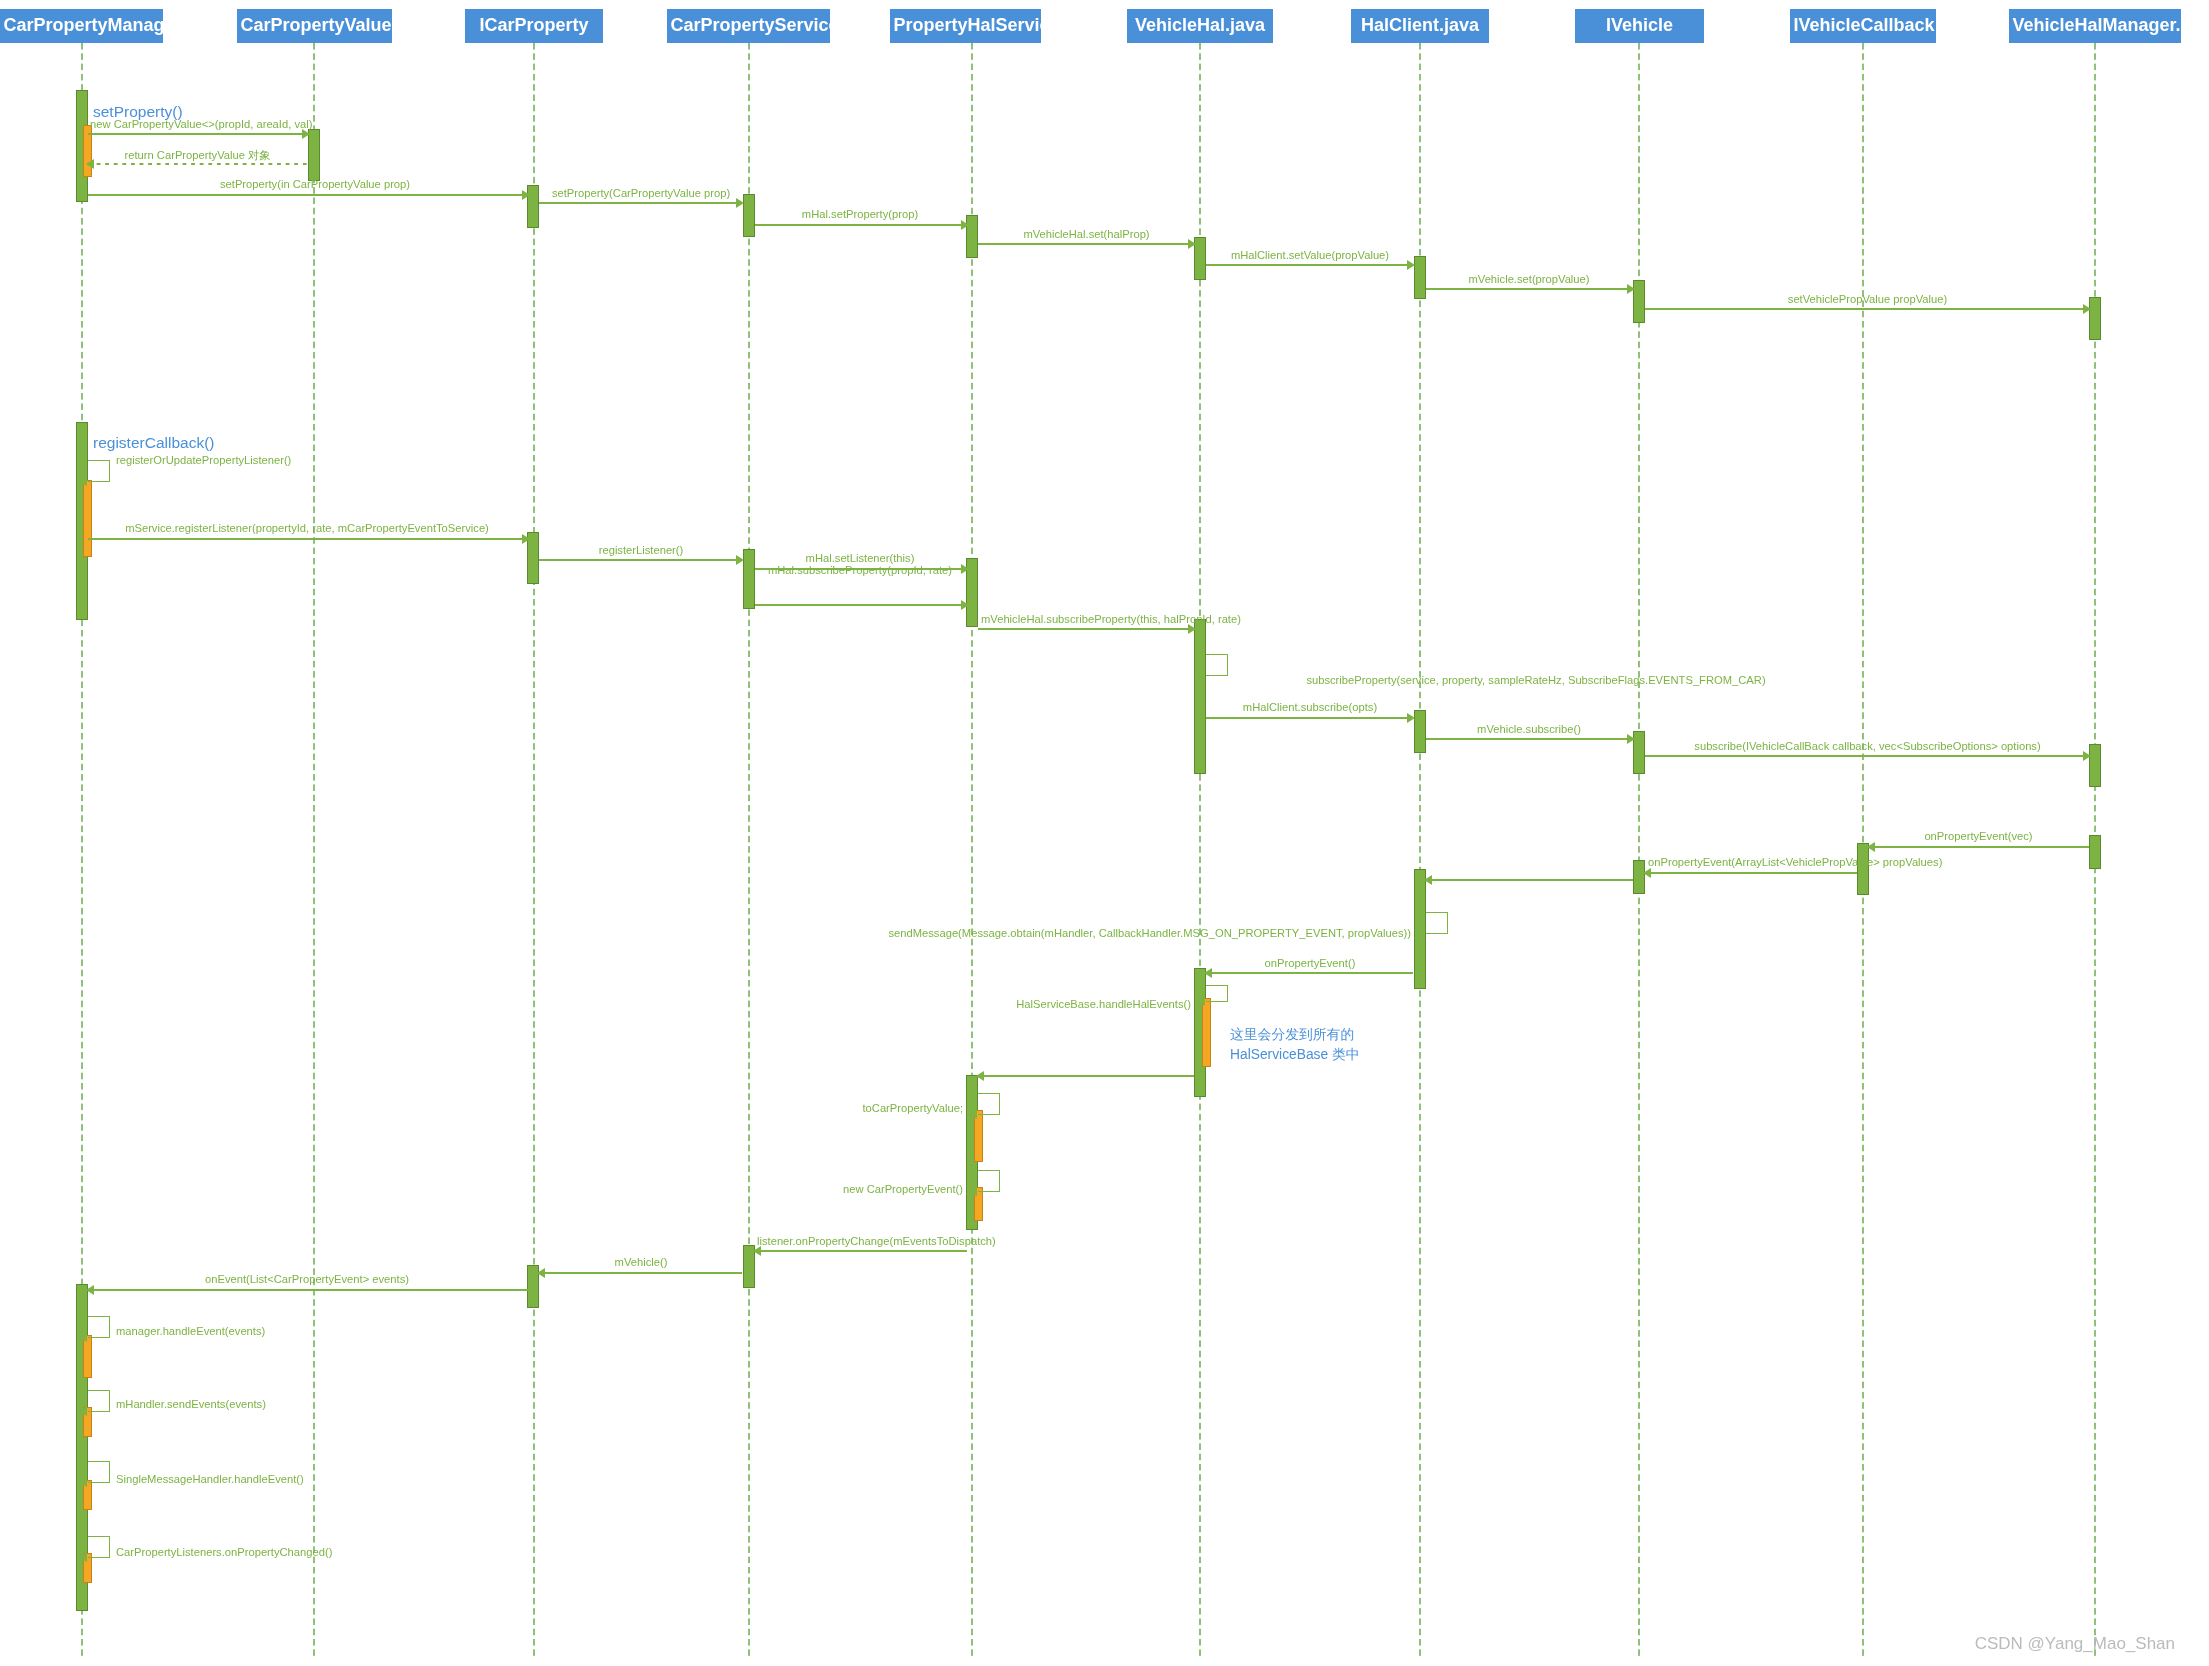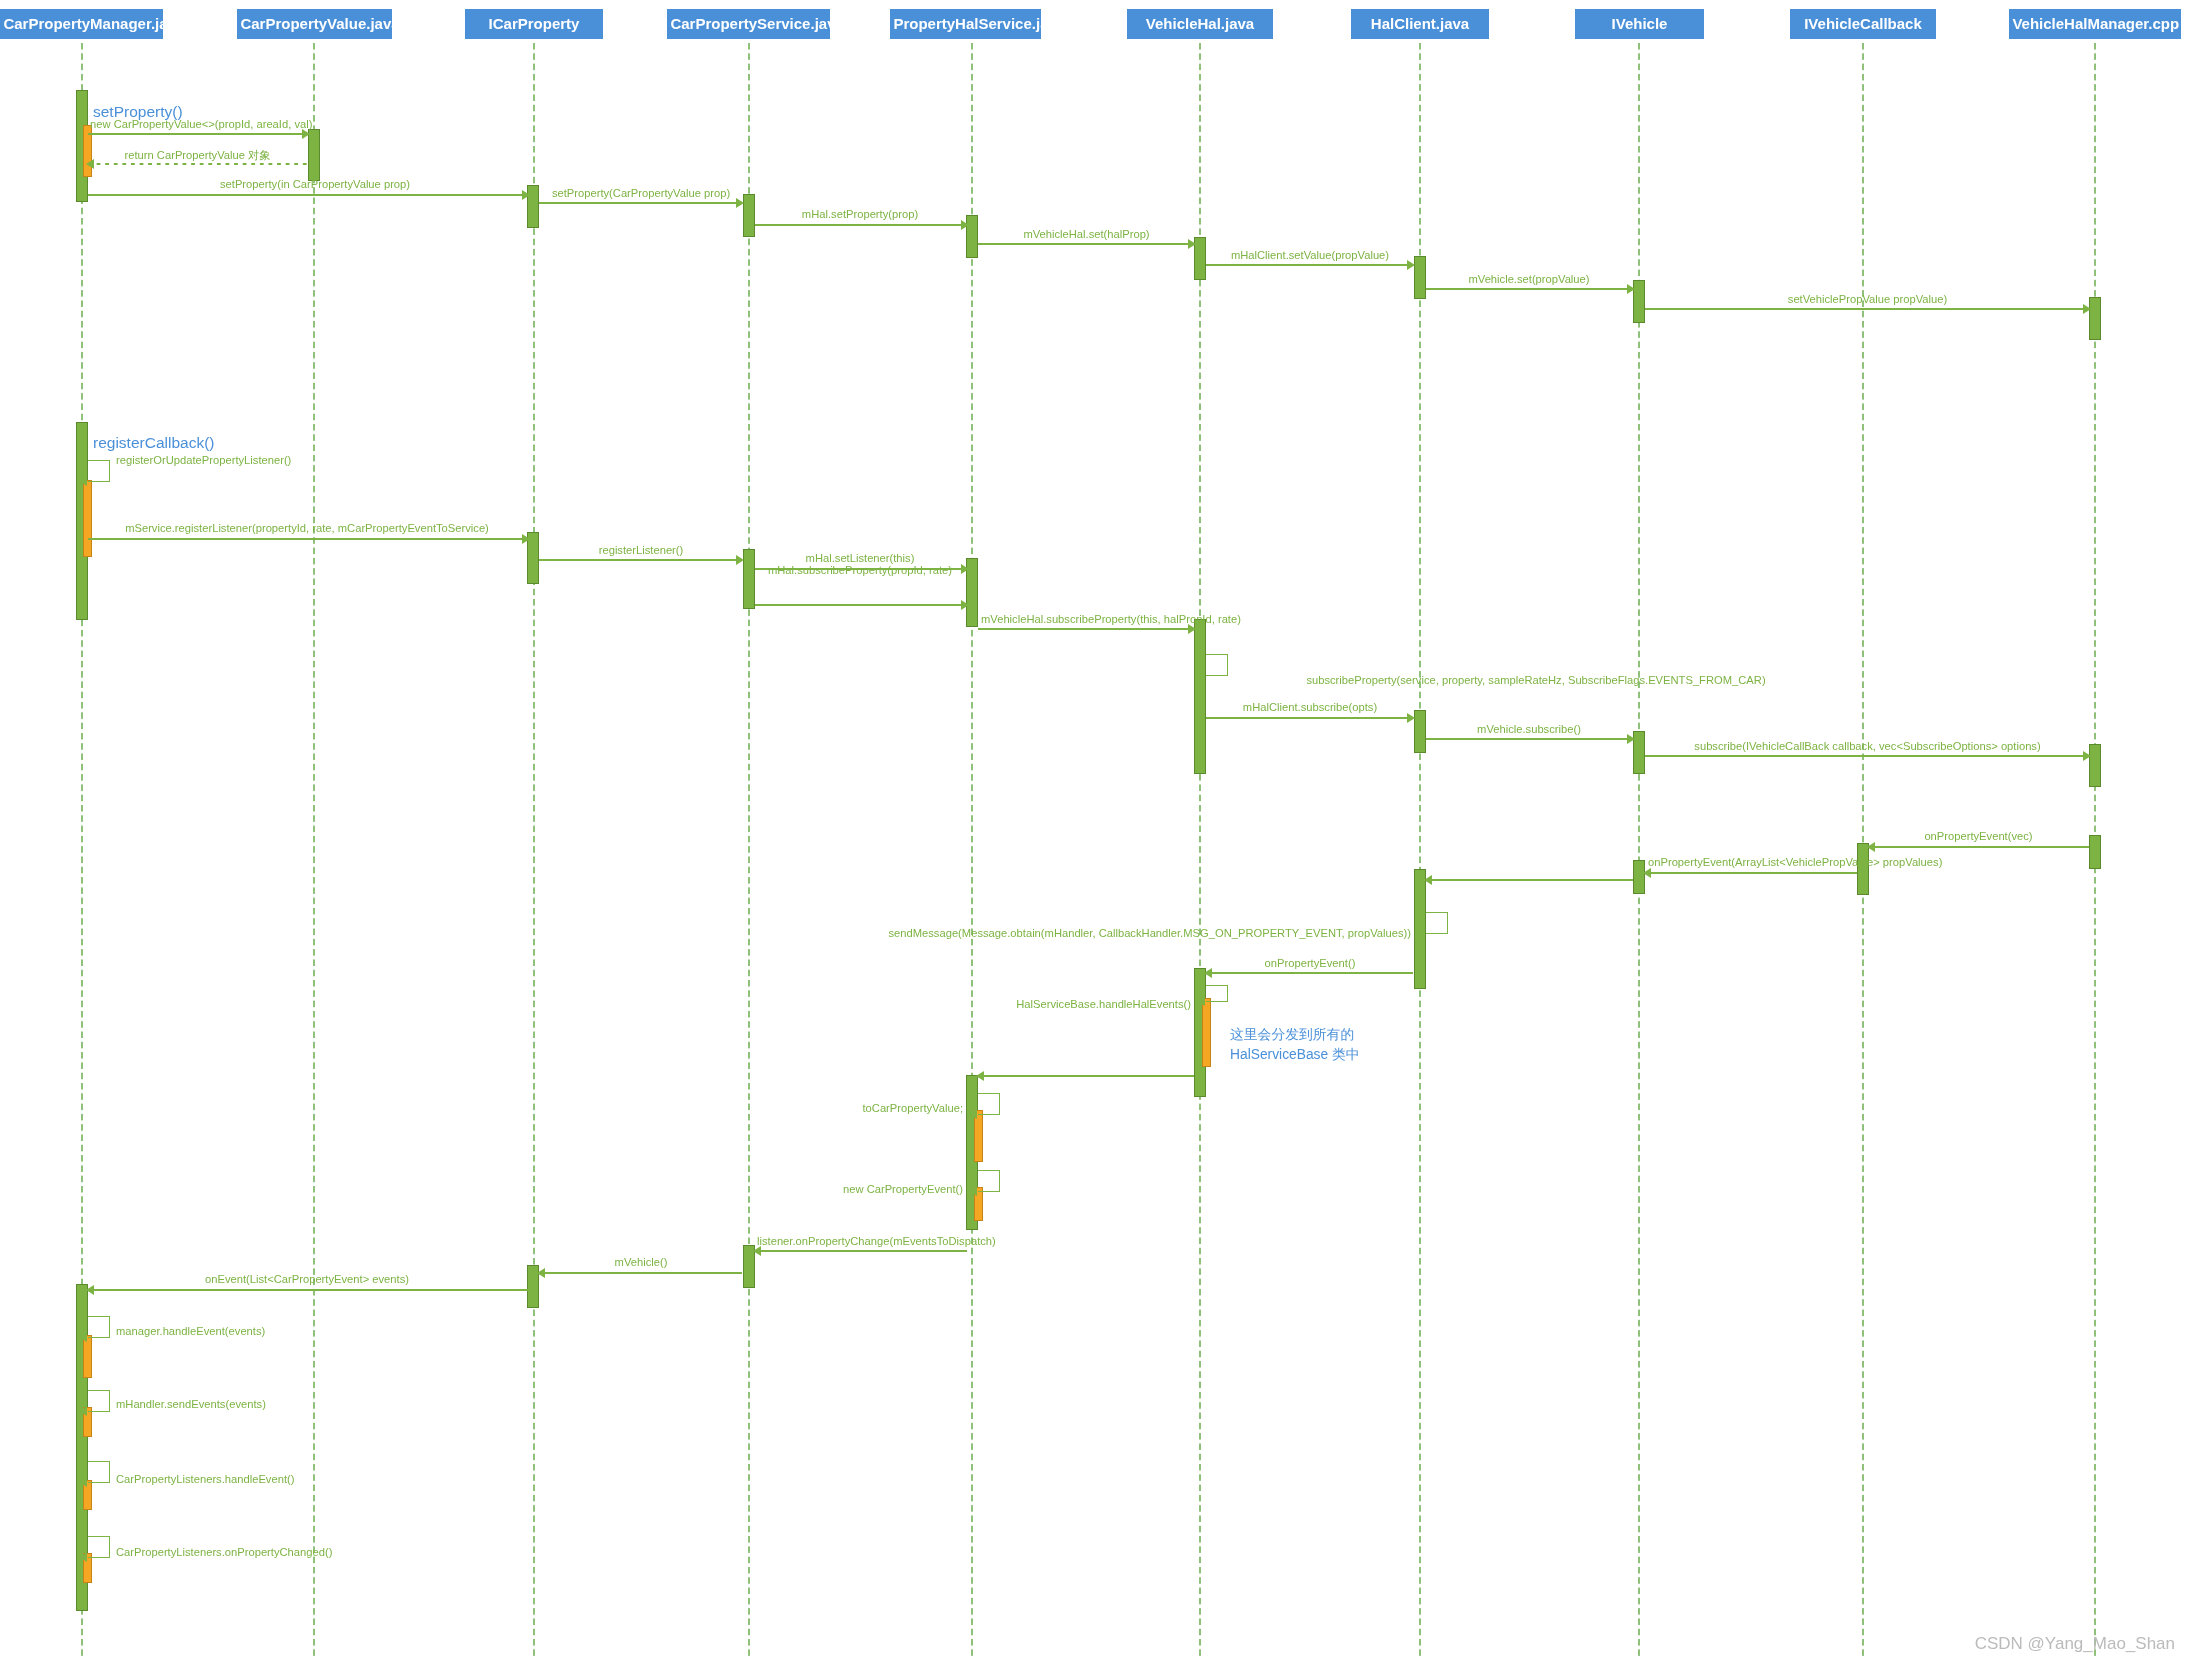--- a/index.html
+++ b/index.html
@@ -2,21 +2,21 @@
 <html style="font-size:13.8px"><head>
 <meta charset="utf-8">
 <style>
   * { margin: 0; padding: 0; box-sizing: border-box; }
   html, body { width: 2209px; height: 1667px; background: #ffffff; font-family: Arial, sans-serif; overflow: hidden; }
   .diagram { position: relative; width: 100%; height: 100%; }
   .lifeline-header {
     position: absolute;
     background: #4a90d9;
     color: #fff;
-    font-size: 15px;
+    font-size: 18px;
     font-weight: bold;
     text-align: center;
     padding: 6.9px 3.4px;
     white-space: nowrap;
     top: 8.6px;
   }
   .lifeline-line {
     position: absolute;
     width: 1.7px;
     background: linear-gradient(to bottom, #8fc17a 60%, transparent 0%);
@@ -282,21 +282,21 @@
       <div class="head"></div>
     </div>
     <div class="msg-label" style="left: 116px; top: 1325px;">manager.handleEvent(events)</div>
     <div class="self-call" style="left: 88px; top: 1390px; width: 22.4px; height: 21.5px;">
       <div class="head"></div>
     </div>
     <div class="msg-label" style="left: 116px; top: 1398px;">mHandler.sendEvents(events)</div>
     <div class="self-call" style="left: 88px; top: 1461px; width: 22.4px; height: 21.5px;">
       <div class="head"></div>
     </div>
-    <div class="msg-label" style="left: 116px; top: 1473px;">CarPropertyListeners.handleEvent()</div>
+    <div class="msg-label" style="left: 116px; top: 1473px;">SingleMessageHandler.handleEvent()</div>
     <div class="self-call" style="left: 88px; top: 1536px; width: 22.4px; height: 21.5px;">
       <div class="head"></div>
     </div>
     <div class="msg-label" style="left: 116px; top: 1546px;">CarPropertyListeners.onPropertyChanged()</div>
     <div class="section-label" style="left: 93px; top: 103px;">setProperty()</div>
     <div class="section-label" style="left: 93px; top: 434px;">registerCallback()</div>
     <div class="note-label" style="left: 1230px; top: 1026px;">这里会分发到所有的</div>
     <div class="note-label" style="left: 1230px; top: 1046px;">HalServiceBase 类中</div>
   </div>
 <div class="watermark">CSDN @Yang_Mao_Shan</div>

